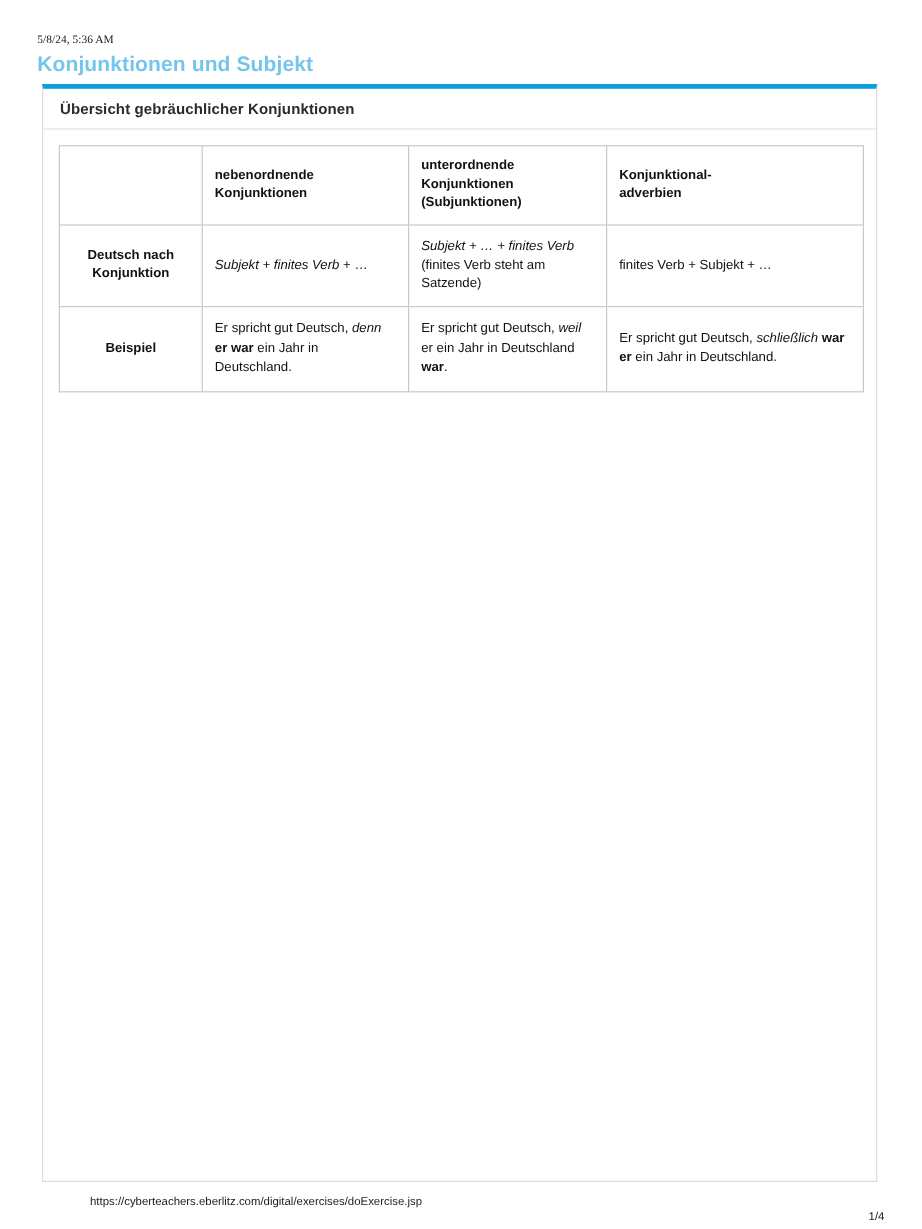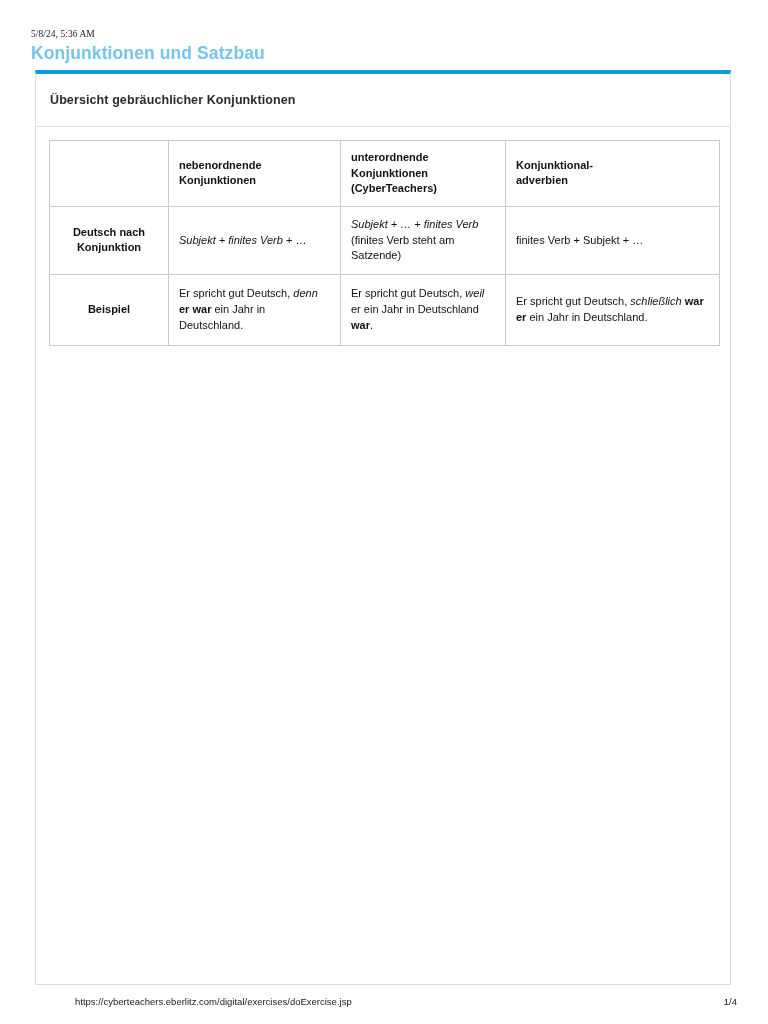--- a/index.html
+++ b/index.html
@@ -65,21 +65,21 @@
     left: 35px;
     top: 70px;
     width: 696px;
     height: 915px;
     background: #ffffff;
     border: 1px solid #dcdcdc;
     border-top: 4px solid #0d9ddb;
     box-sizing: border-box;
   }
   .card-header {
-    height: 53px;
+    height: 34px;
     border-bottom: 1px solid #e2e2e2;
     display: flex;
     align-items: center;
     padding-left: 14px;
     box-sizing: border-box;
   }
   .card-header-title {
     font-size: 12.5px;
     font-weight: bold;
     color: #2b2b2b;
@@ -143,34 +143,34 @@
     left: 31px;
     top: 0;
     font-size: 9.5px;
     color: #1a1a1a;
     white-space: nowrap;
     padding-left: 44px;
   }
   .footer-page {
     position: absolute;
     right: 31px;
-    top: 0;
+    top: 13px;
     font-size: 9.5px;
     color: #1a1a1a;
     white-space: nowrap;
   }
 </style>
 </head>
 <body>
 
 <div class="print-header">
   <div class="print-date">5/8/24, 5:36 AM</div>
 </div>
 
-<h1 class="page-title">Konjunktionen und Satzbau</h1>
+<h1 class="page-title">Konjunktionen und Subjekt</h1>
 
 <div class="card">
 
   <div class="card-header">
     <span class="card-header-title">Übersicht gebräuchlicher Konjunktionen</span>
   </div>
 
   <div class="card-body">
 
     <table class="grammar">
@@ -184,21 +184,21 @@
 
         <tr class="r-head">
           <td class="corner"></td>
           <td class="hdr">
             <span>nebenordnende</span><br>
             <span>Konjunktionen</span>
           </td>
           <td class="hdr">
             <span>unterordnende</span><br>
             <span>Konjunktionen</span><br>
-            <span>(CyberTeachers)</span>
+            <span>(Subjunktionen)</span>
           </td>
           <td class="hdr">
             <span>Konjunktional-</span><br>
             <span>adverbien</span>
           </td>
         </tr>
 
         <tr class="r-syntax">
           <td class="rowlabel">
             <span>Deutsch nach</span><br>

